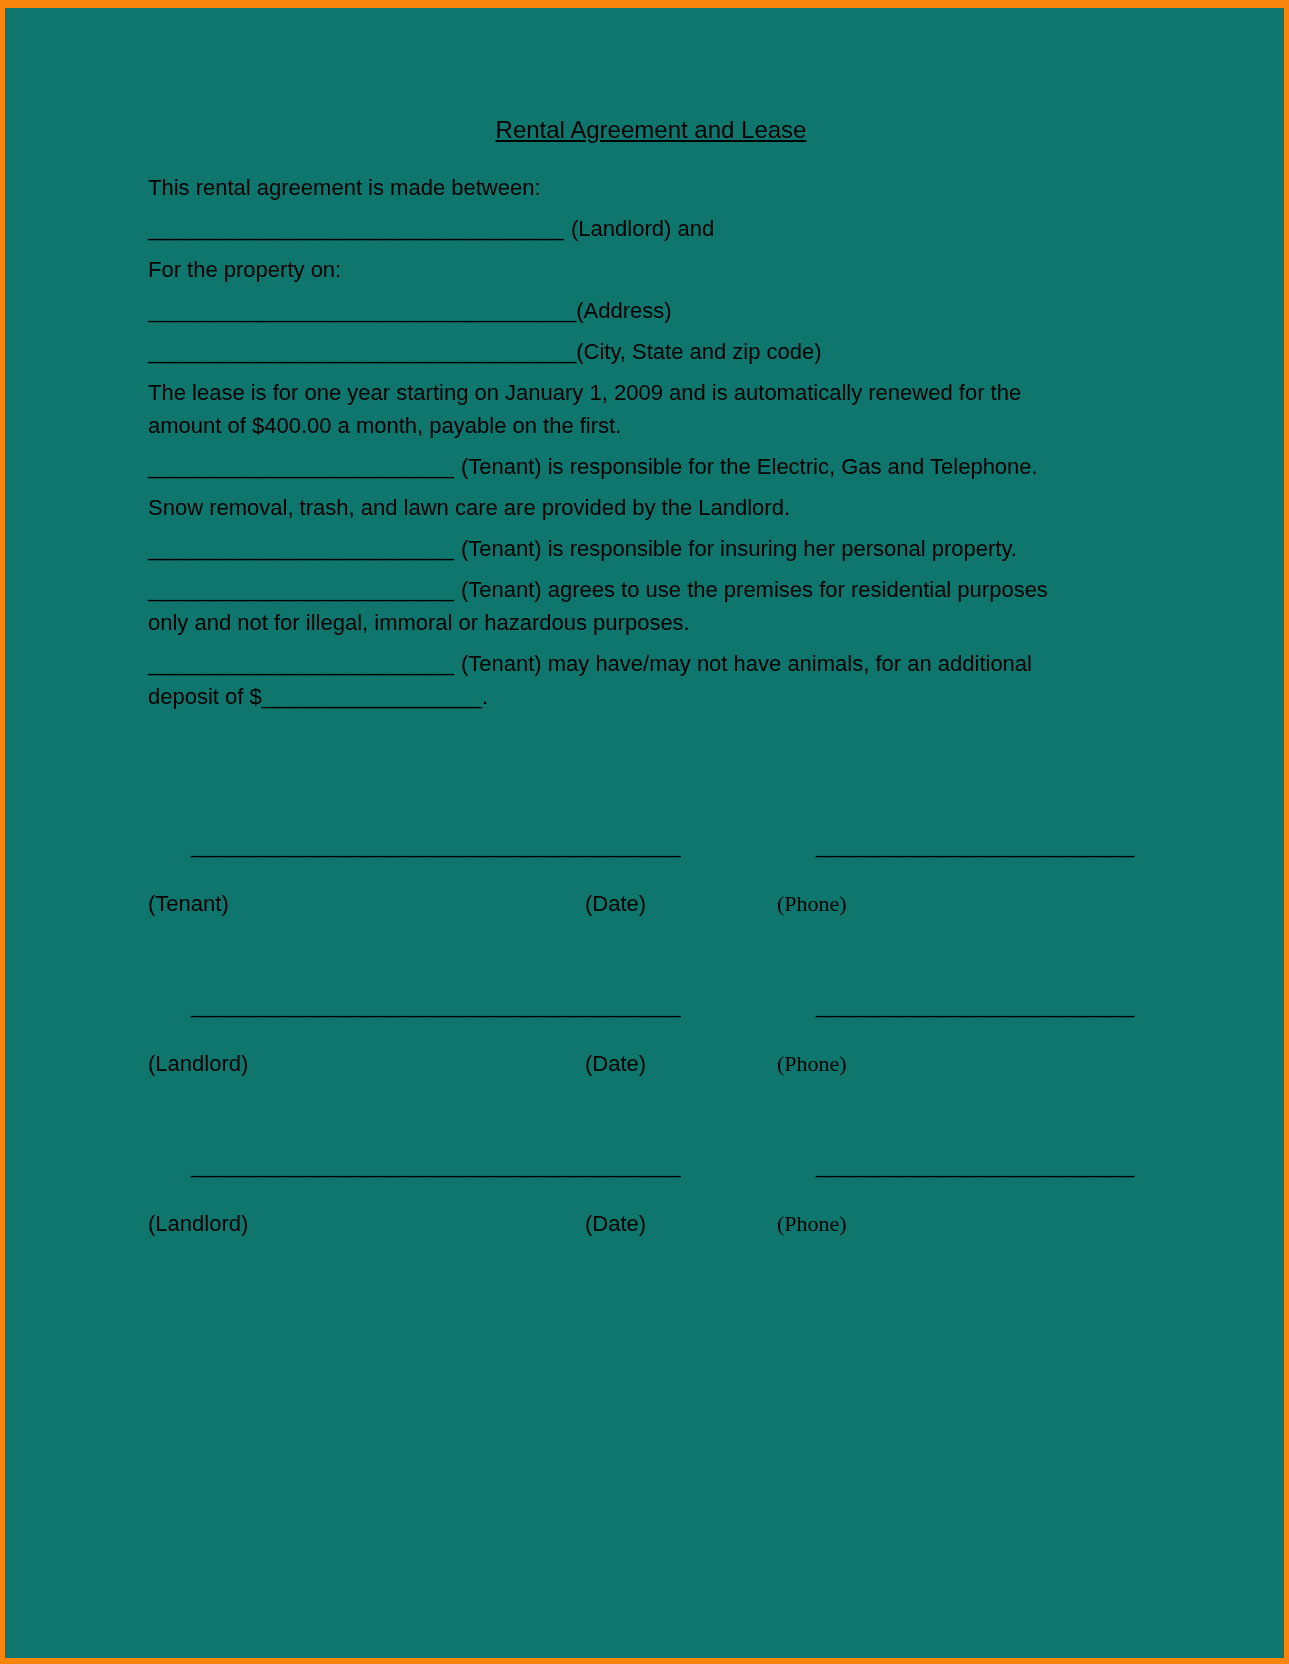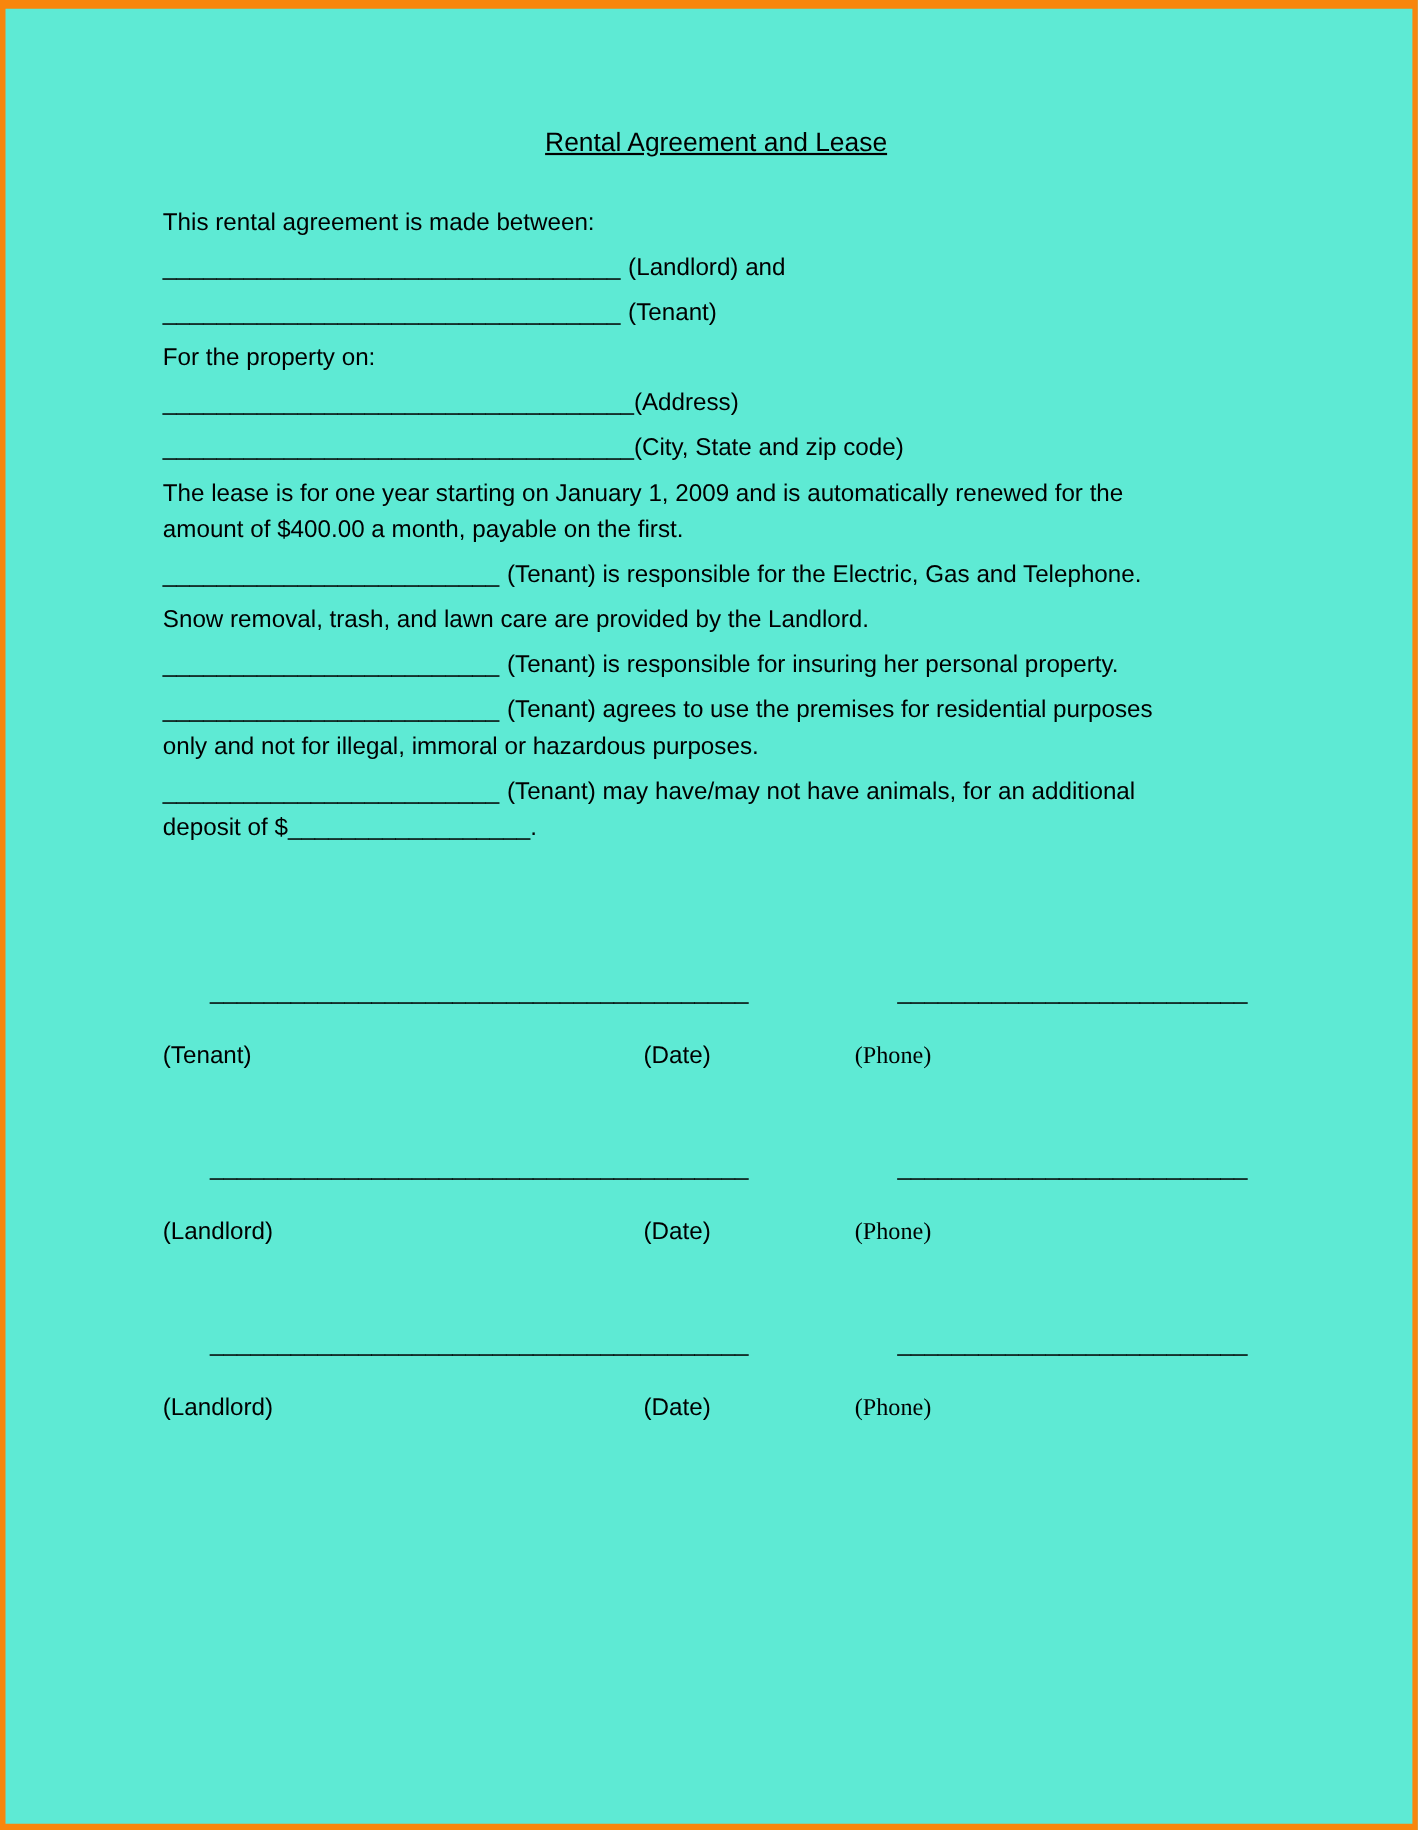--- a/index.html
+++ b/index.html
@@ -4,21 +4,21 @@
 <style>
   * { margin: 0; padding: 0; box-sizing: border-box; }
   html, body { background: #ffffff; }
   body {
     width: 1289px; height: 1664px;
     font-family: "Liberation Sans", sans-serif;
     color: #000000;
   }
   .frame {
     width: 1289px; height: 1664px;
-    background: #5eead4;
+    background: #0f766e;
     border-style: solid;
     border-color: #F8860D;
     border-top-width: 8px;
     border-left-width: 5px;
     border-right-width: 5px;
     border-bottom-width: 6px;
     overflow: hidden;
   }
   .page {
     padding-left: 143px;
@@ -28,21 +28,21 @@
   }
   .doc-title {
     margin-top: 107px;
     text-align: center;
     font-size: 24px;
     line-height: 30px;
     font-weight: normal;
   }
   .doc-title span { text-decoration: underline; }
   .para { margin-top: 8px; white-space: nowrap; }
-  .para.first { margin-top: 40px; }
+  .para.first { margin-top: 26px; }
   .line { white-space: nowrap; }
   .gap { margin-left: 7px; }
   .blank { letter-spacing: 0; }
   .sig-block { margin-top: 116px; }
   .sig-row { position: relative; }
   .sig-row.later { margin-top: 69px; }
   .sig-lines { position: relative; height: 33px; white-space: nowrap; margin-left: 43px; }
   .sig-line-right { position: absolute; left: 625px; top: 0; }
   .sig-labels { position: relative; height: 33px; margin-top: 25px; }
   .sig-labels .party { position: absolute; left: 0; top: 0; }
@@ -60,23 +60,20 @@
     </h1>
 
     <div class="para first">
       <span>This rental agreement is made between:</span>
     </div>
 
     <div class="para">
       <span class="blank">__________________________________</span><span class="gap">(Landlord) and</span>
     </div>
 
-    <div class="para">
-      <span class="blank">__________________________________</span><span class="gap">(Tenant)</span>
-    </div>
 
     <div class="para">
       <span>For the property on:</span>
     </div>
 
     <div class="para">
       <span class="blank">___________________________________</span><span>(Address)</span>
     </div>
 
     <div class="para">

